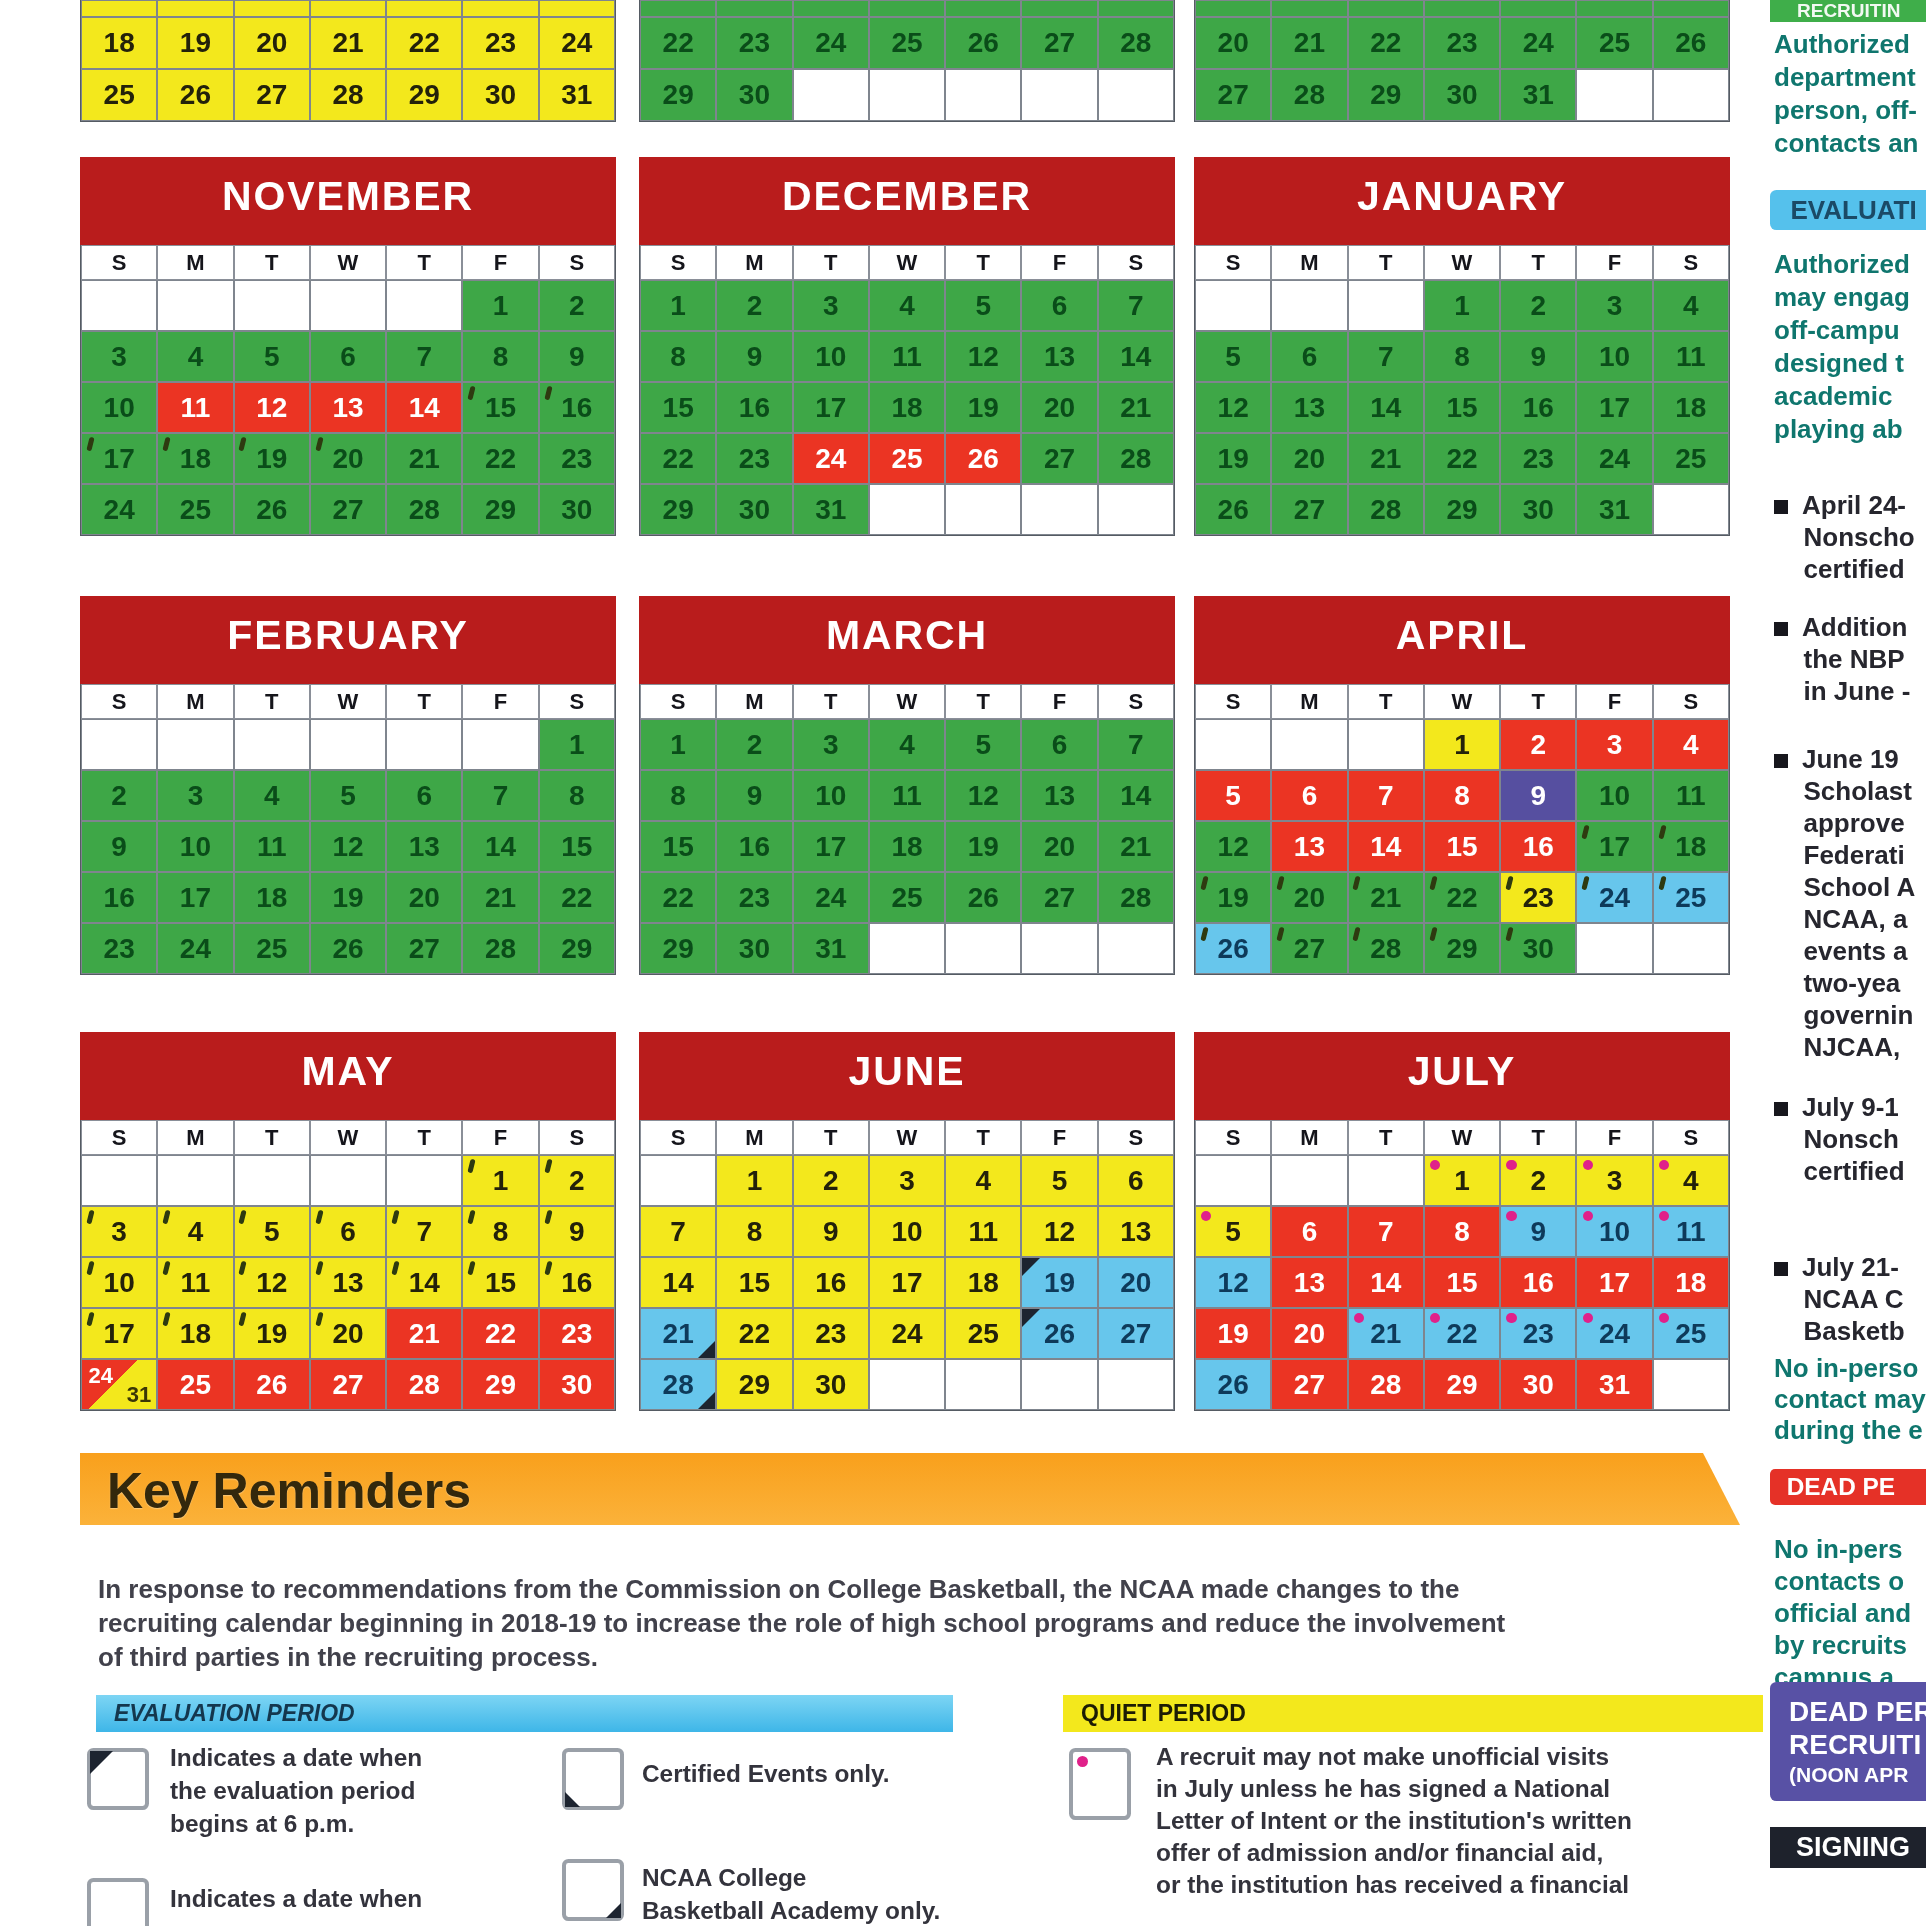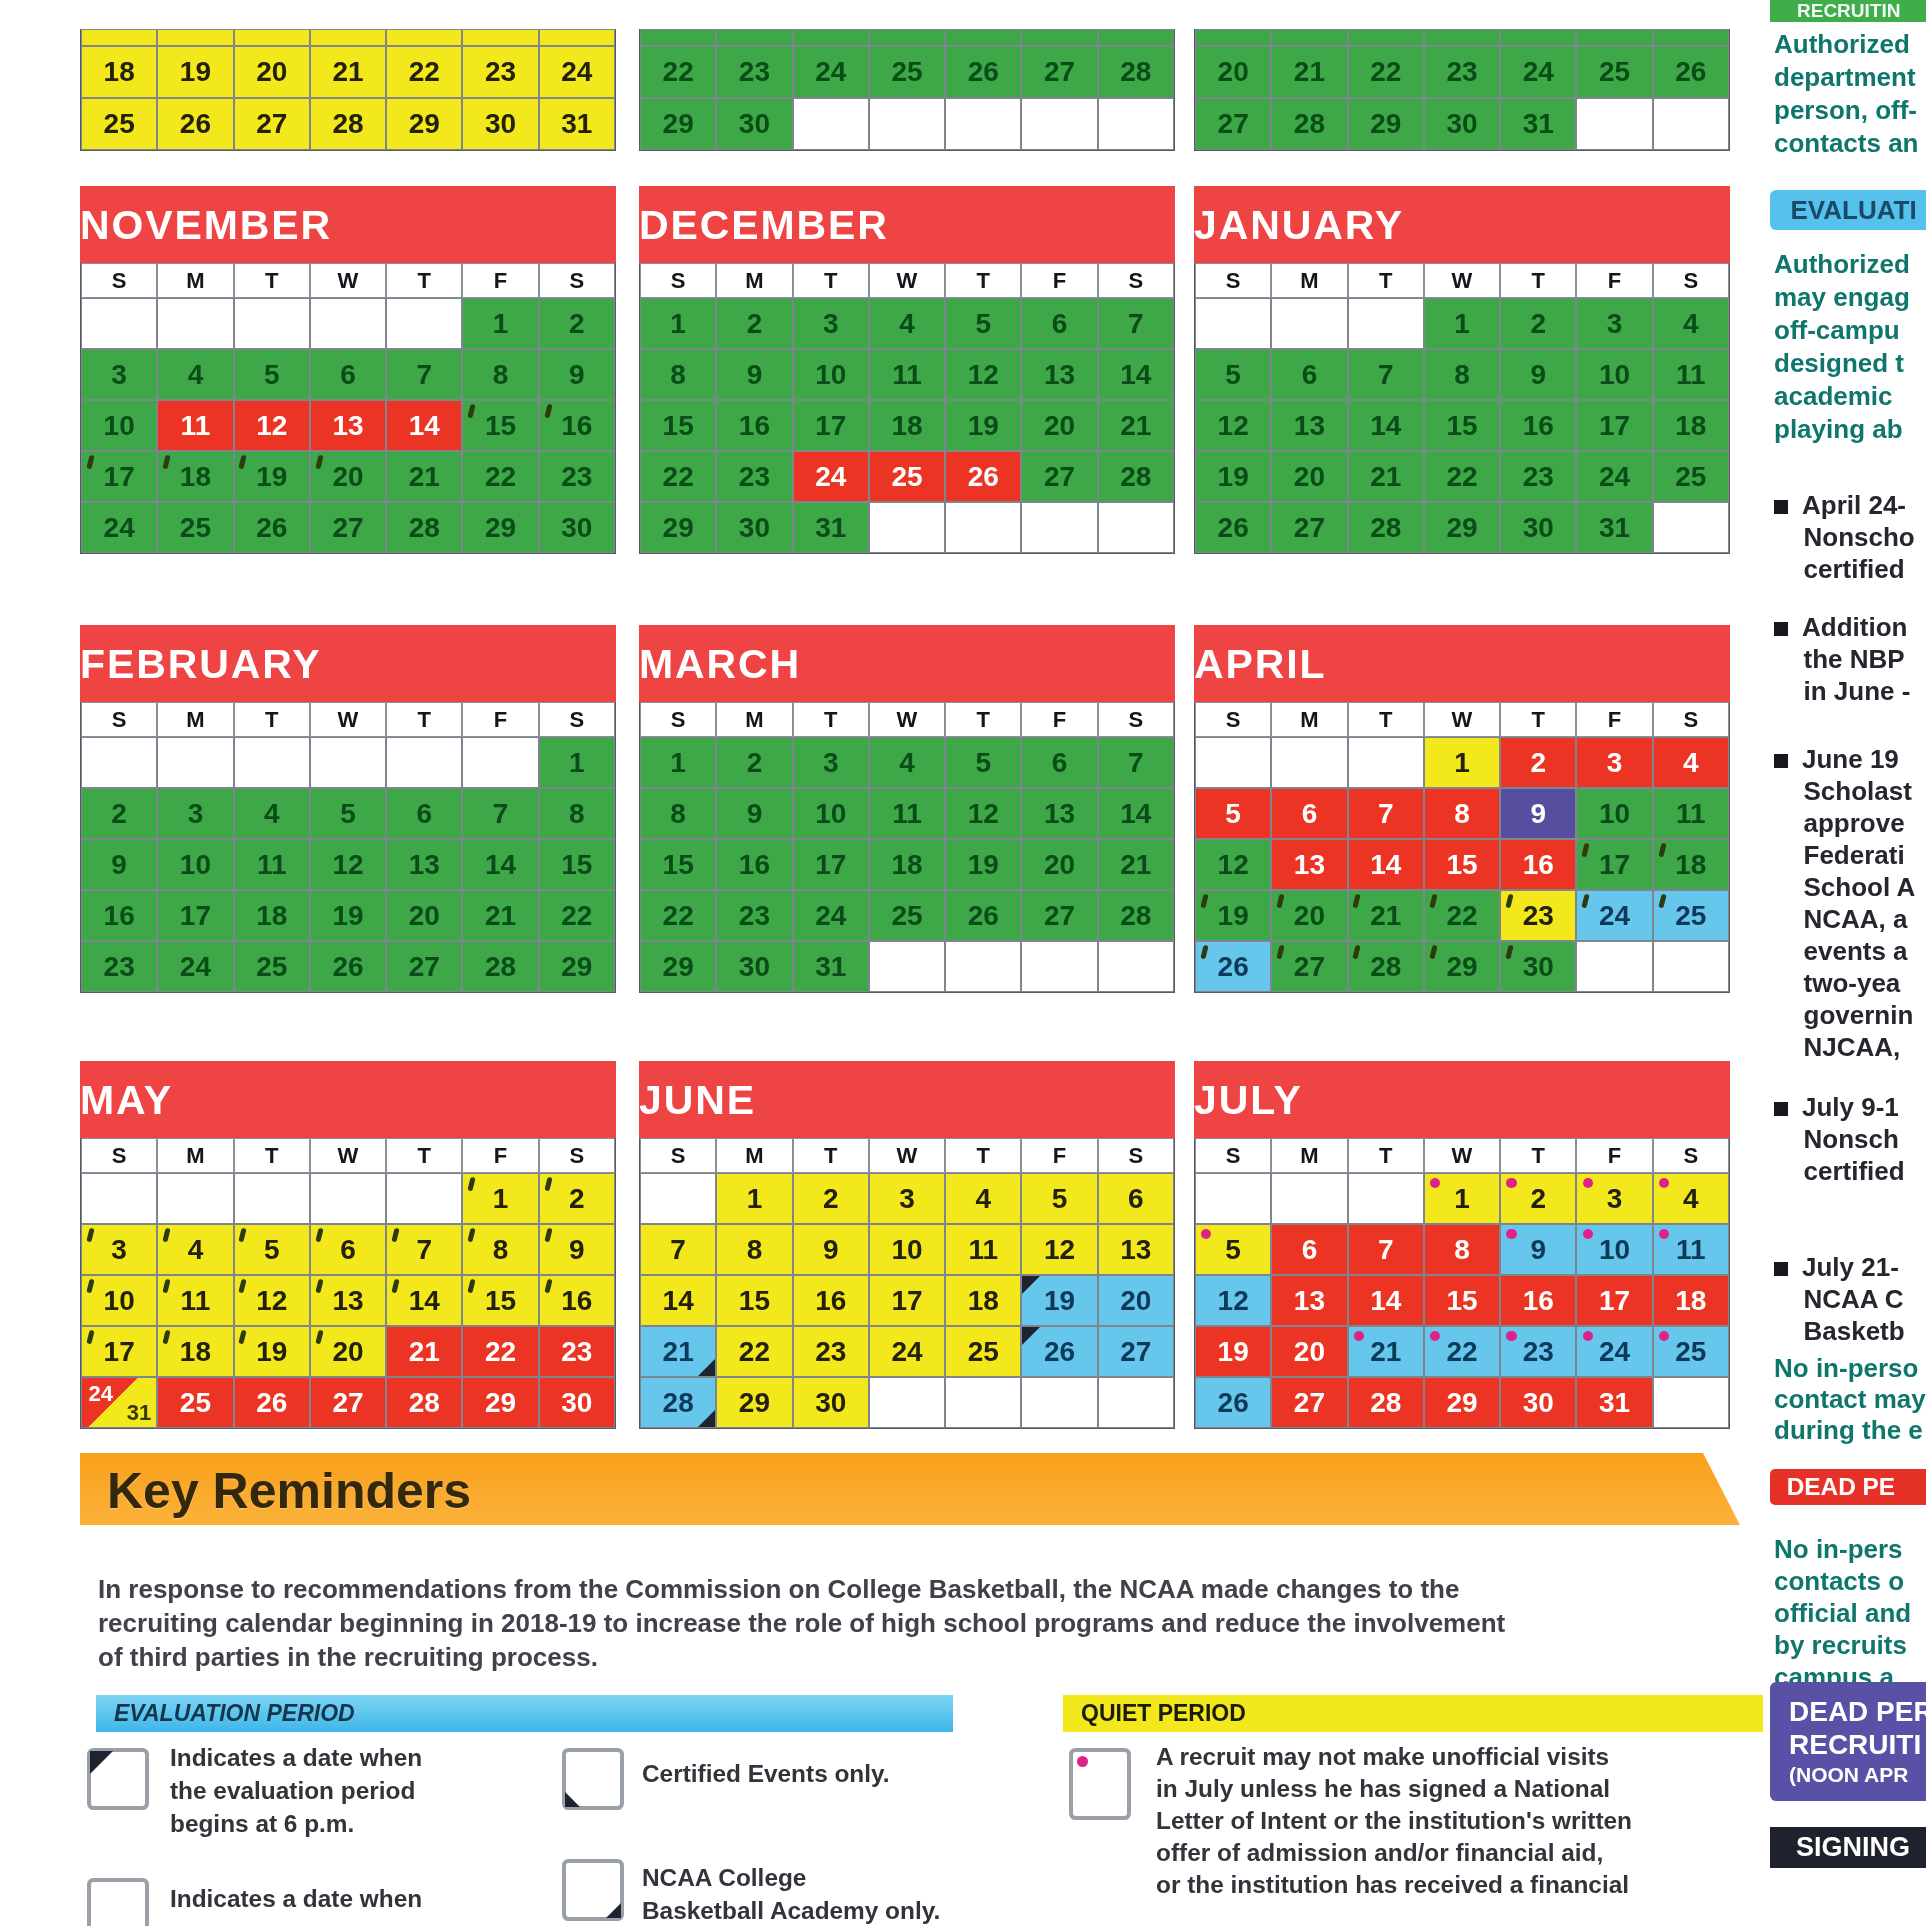--- a/index.html
+++ b/index.html
@@ -1,24 +1,24 @@
 <!DOCTYPE html>
 <html style="font-size:10.3px"><head>
 <meta charset="utf-8">
 <style>
   html,body{margin:0;padding:0;}
   body{
     width:1926px;height:1926px;position:relative;overflow:hidden;
     background:#ffffff;font-family:"Liberation Sans",sans-serif;
   }
   
-  .cal{position:absolute;width:536px;margin-top:29px;}
+  .cal{position:absolute;width:536px;}
   .cal-title{
-    height:77px;background:#ef4444;color:#ffffff;font-weight:bold;
-    font-size:41px;line-height:78px;letter-spacing:1.9px;
+    height:88px;background:#b91c1c;color:#ffffff;font-weight:bold;
+    font-size:41px;text-align:center;line-height:78px;letter-spacing:1.9px;
   }
   .dow{display:grid;grid-template-columns:repeat(7,1fr);height:35px;
     border-left:1.3px solid #555b63;border-right:1.3px solid #555b63;background:#fff;}
   .dow div{border:0.6px solid #8a8f98;display:flex;align-items:center;justify-content:center;
     font-weight:bold;font-size:22px;color:#15151b;}
   .grid{display:grid;grid-template-columns:repeat(7,1fr);grid-auto-rows:51px;
     border:1.3px solid #555b63;border-top:none;}
   .pgrid{display:grid;grid-template-columns:repeat(7,1fr);
     grid-template-rows:16.7px 52px 52px;border:1.3px solid #555b63;border-top:none;}
   .cell{position:relative;border:0.6px solid #7f858e;display:flex;align-items:center;

